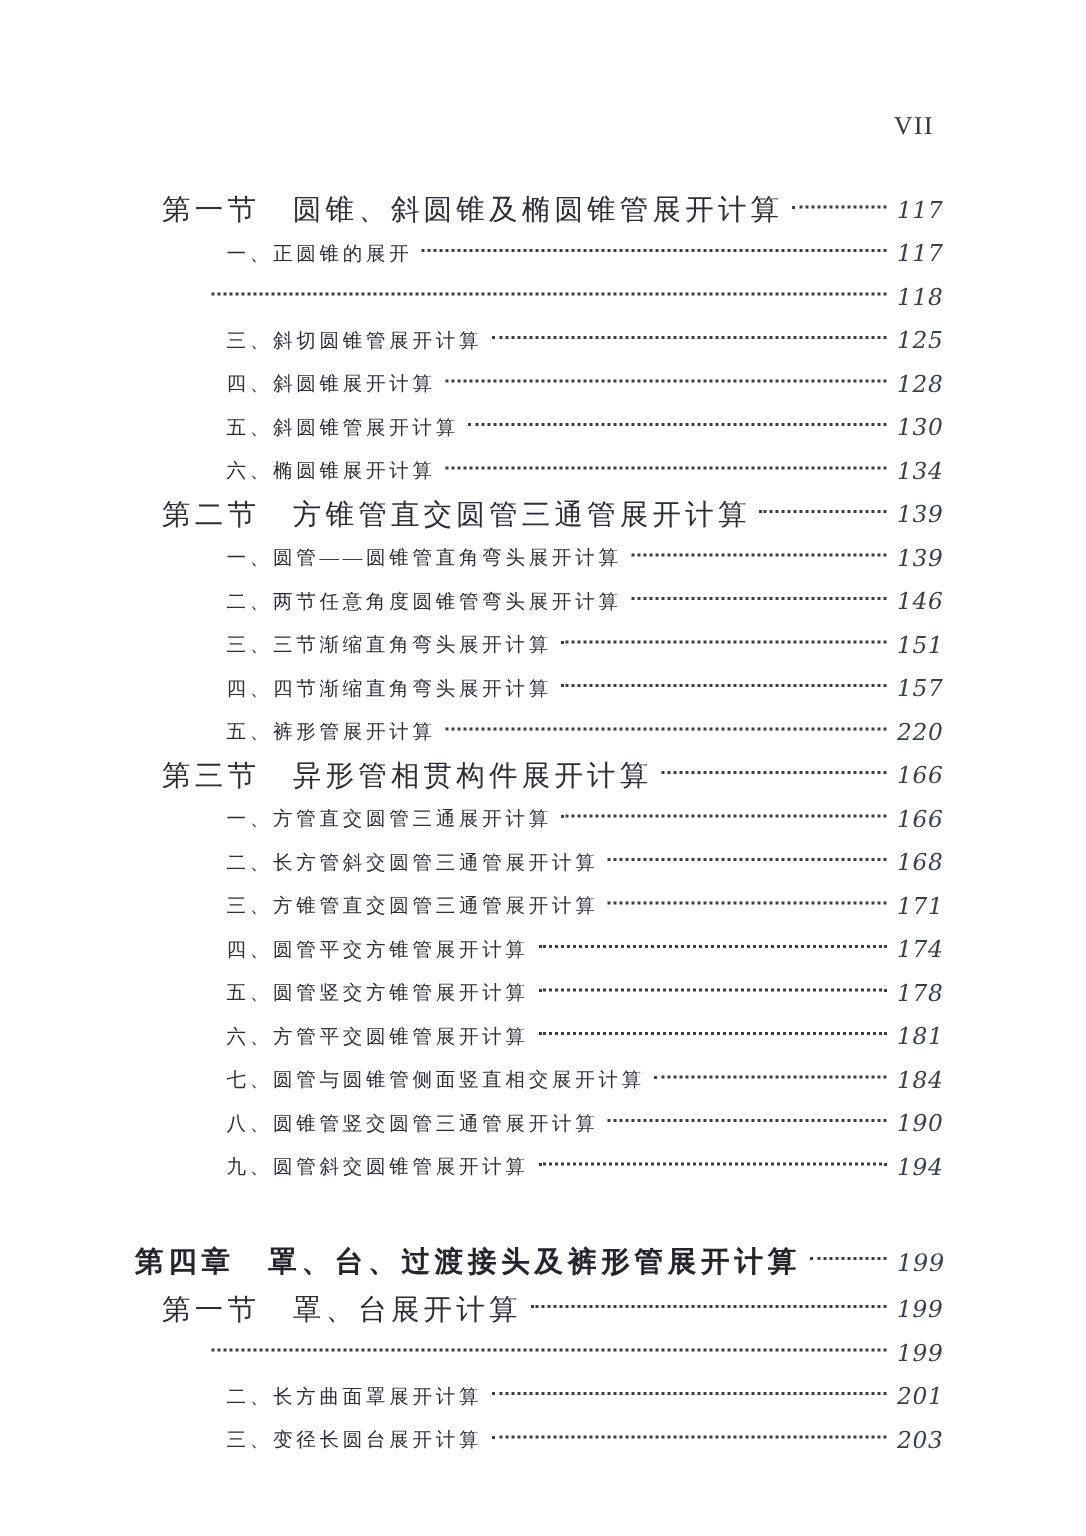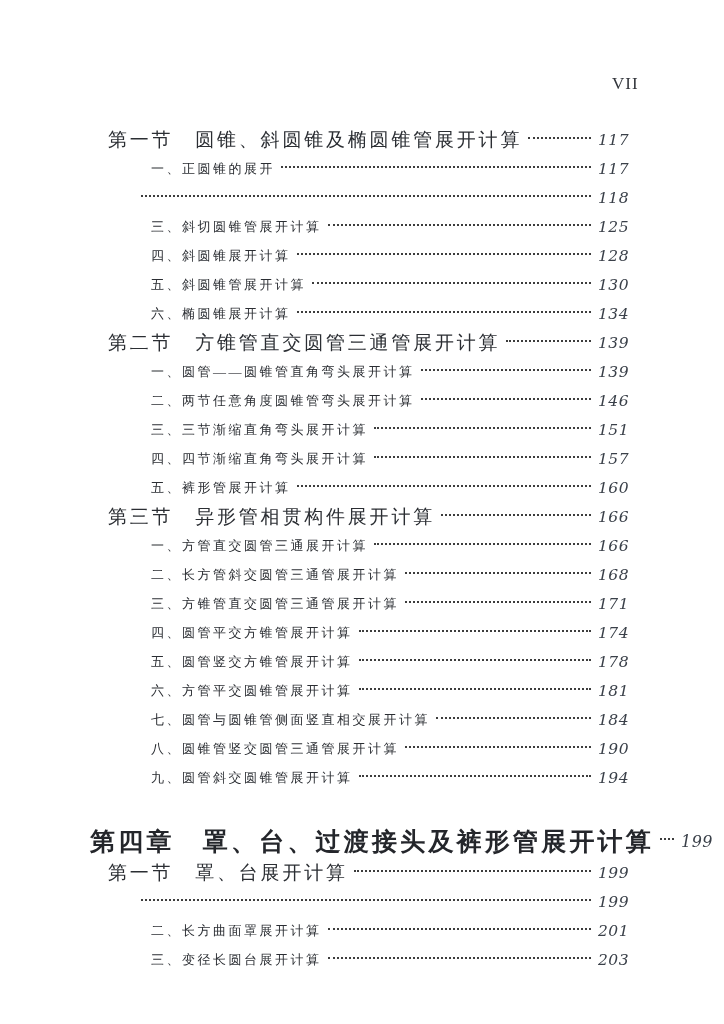--- a/index.html
+++ b/index.html
@@ -12,21 +12,21 @@
     width: 724px;
     height: 1024px;
     background: #ffffff;
     overflow: hidden;
     font-family: "Liberation Serif", "DejaVu Serif", serif;
     color: #2b2e33;
   }
   .folio {
     position: absolute;
     top: 74px;
-    left: 612px;
+    left: 596px;
     font-size: 17px;
     letter-spacing: 1px;
     color: #33363c;
     font-family: "Liberation Serif", "DejaVu Serif", serif;
   }
   .toc {
     position: absolute;
     left: 90px;
     top: 125px;
     width: 542px;
@@ -56,21 +56,21 @@
   }
   .row.section .title {
     font-size: 19px;
     letter-spacing: 2.8px;
   }
   .row.chapter {
     margin-top: 32px;
     height: 34px;
   }
   .row.chapter .title {
-    font-size: 25px;
+    font-size: 19px;
     font-weight: 700;
     letter-spacing: 3.2px;
     color: #24262b;
   }
   .leader {
     flex: 1 1 auto;
     min-width: 14px;
     height: 0;
     border-bottom: 2.4px dotted #3d3d3d;
     margin: 0 7px 0 6px;
@@ -151,21 +151,21 @@
         <span class="pagenum">151</span>
       </div>
       <div class="row item">
         <span class="title">四、四节渐缩直角弯头展开计算</span>
         <span class="leader"></span>
         <span class="pagenum">157</span>
       </div>
       <div class="row item">
         <span class="title">五、裤形管展开计算</span>
         <span class="leader"></span>
-        <span class="pagenum">160</span>
+        <span class="pagenum">220</span>
       </div>
       <div class="row section">
         <span class="title">第三节　异形管相贯构件展开计算</span>
         <span class="leader"></span>
         <span class="pagenum">166</span>
       </div>
       <div class="row item">
         <span class="title">一、方管直交圆管三通展开计算</span>
         <span class="leader"></span>
         <span class="pagenum">166</span>

